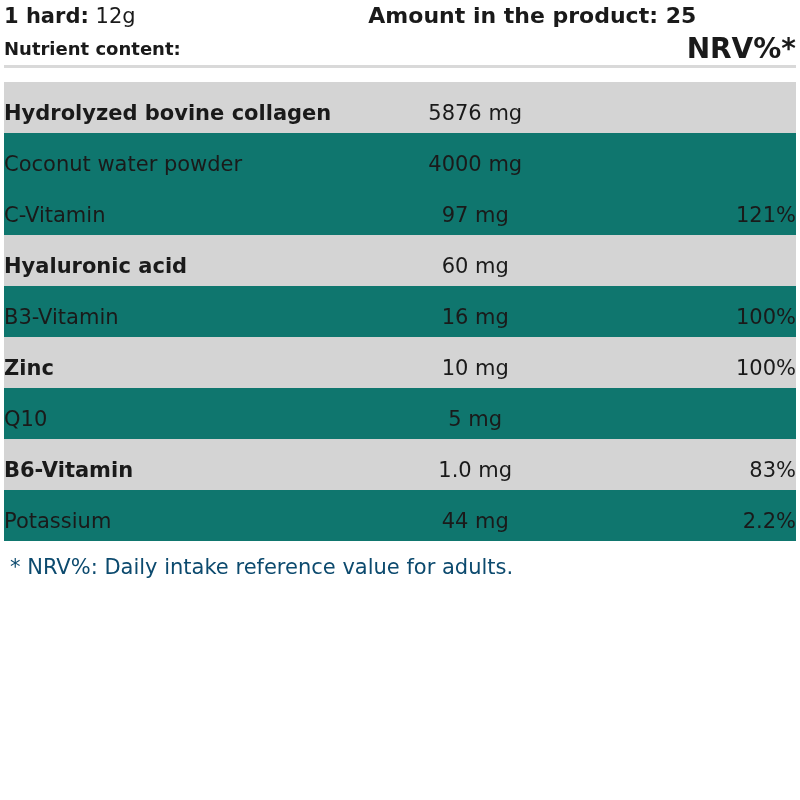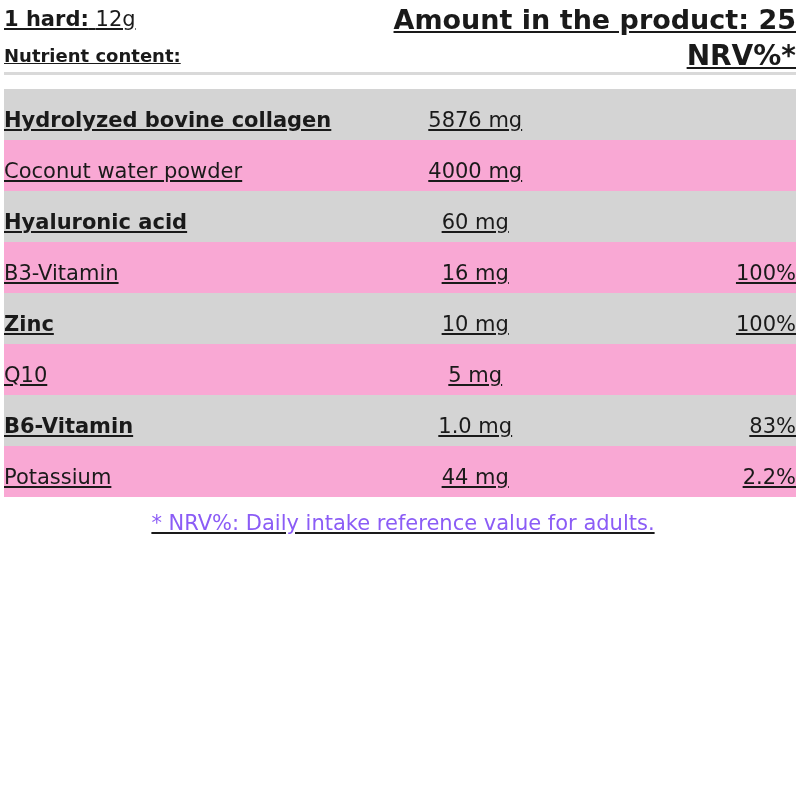--- a/index.html
+++ b/index.html
@@ -13,21 +13,20 @@
     font-family: "DejaVu Sans", sans-serif;
     color: #1a1a1a;
     overflow: hidden;
   }
   .sheet {
     width: 800px;
     height: 800px;
     box-sizing: border-box;
     padding: 0 4px;
     position: relative;
-    text-decoration: underline;
   }
   table.nutrition {
     width: 792px;
     border-collapse: collapse;
     table-layout: fixed;
     font-size: 21px;
   }
   table.nutrition td {
     vertical-align: middle;
     padding: 0;
@@ -43,23 +42,22 @@
   }
   .hdr-serving {
     font-size: 21px;
     padding-left: 6px;
   }
   .hdr-serving .bold {
     font-weight: bold;
   }
   .hdr-amount {
     font-weight: bold;
-    text-align: right;
     padding-right: 4px;
-    font-size: 27px;
+    font-size: 22px;
     line-height: 1.45;
   }
   .subhdr-row td {
     border-bottom: 3px solid #d9d9d9;
     padding: 6px 0 14px 0;
   }
   .subhdr-label {
     font-weight: bold;
     padding-left: 6px;
     font-size: 18px;
@@ -78,42 +76,41 @@
   
   tr.data-row td {
     line-height: 1.38;
     padding-top: 17px;
     padding-bottom: 5px;
   }
   tr.shaded td {
     background: #d4d4d4;
   }
   tr.plain td {
-    background: #f9a8d4;
+    background: #0f766e;
   }
   td.name {
     padding-left: 6px;
     text-align: left;
   }
   td.name.bold {
     font-weight: bold;
   }
   td.amount {
     text-align: center;
     padding-right: 18px;
   }
   td.nrv {
     text-align: right;
     padding-right: 4px;
   }
   .footnote {
     font-size: 21px;
     padding: 14px 0 0 6px;
-    color: #8b5cf6;
-    text-align: center;
+    color: #0c4a6e;
   }
 </style>
 </head>
 <body>
 
 <div class="sheet">
   <table class="nutrition">
     <colgroup>
       <col class="col-name">
       <col class="col-amount">
@@ -141,20 +138,25 @@
       <tr class="data-row shaded">
         <td class="name bold">Hydrolyzed bovine collagen</td>
         <td class="amount">5876 mg</td>
         <td class="nrv"></td>
       </tr>
       <tr class="data-row plain">
         <td class="name">Coconut water powder</td>
         <td class="amount">4000 mg</td>
         <td class="nrv"></td>
       </tr>
+      <tr class="data-row plain">
+        <td class="name">C-Vitamin</td>
+        <td class="amount">97 mg</td>
+        <td class="nrv">121%</td>
+      </tr>
       <tr class="data-row shaded">
         <td class="name bold">Hyaluronic acid</td>
         <td class="amount">60 mg</td>
         <td class="nrv"></td>
       </tr>
       <tr class="data-row plain">
         <td class="name">B3-Vitamin</td>
         <td class="amount">16 mg</td>
         <td class="nrv">100%</td>
       </tr>

